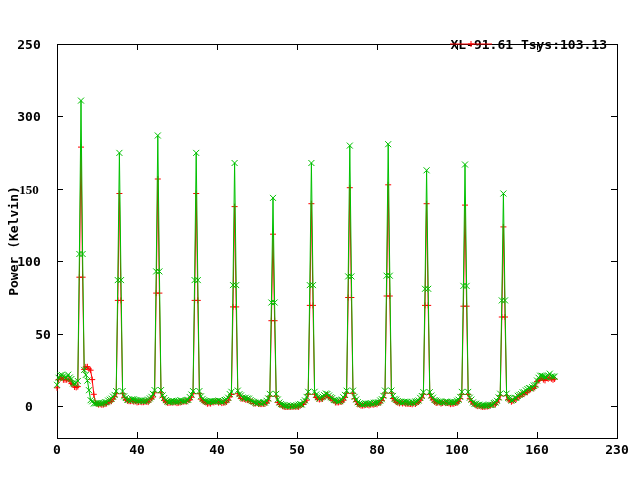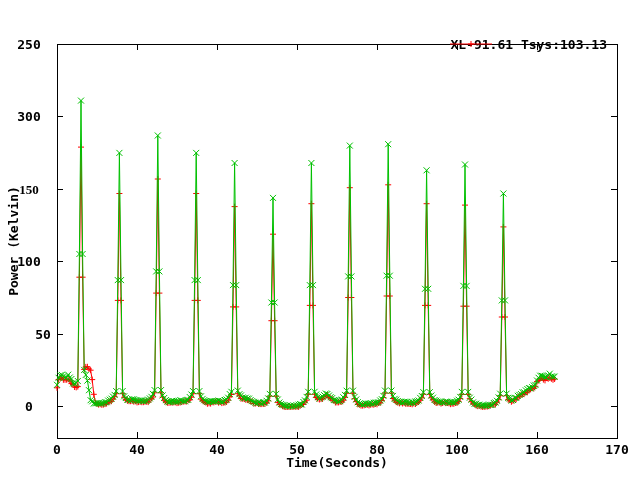--- a/index.html
+++ b/index.html
@@ -28,38 +28,37 @@
       <rect x="57" y="44" width="560" height="394" fill="none" stroke="#000000" stroke-width="1" shape-rendering="crispEdges"></rect>
       <path d="M57 438V432M57 44V50M137 438V432M137 44V50M217 438V432M217 44V50M297 438V432M297 44V50M377 438V432M377 44V50M457 438V432M457 44V50M537 438V432M537 44V50M617 438V432M617 44V50M57 406.9329403095063H63M617 406.9329403095063H611M57 334.346352247605H63M617 334.346352247605H611M57 261.7597641857038H63M617 261.7597641857038H611M57 189.1731761238025H63M617 189.1731761238025H611M57 116.58658806190125H63M617 116.58658806190125H611M57 44H63M617 44H611" stroke="#000000" stroke-width="1" fill="none" shape-rendering="crispEdges"></path>
       <path d="M57.0 387.8L58.6 379.5L60.2 378.4L61.8 377.1L63.4 379.8L65.0 379.8L66.6 379.7L68.2 379.3L69.8 380.8L71.4 383.6L73.0 384.5L74.6 387.0L76.2 387.4L77.8 386.6L79.4 277.2L81.0 147.1L82.6 277.2L84.2 369.4L85.8 366.9L87.4 366.8L89.0 369.0L90.6 370.2L92.2 379.6L93.8 394.3L95.4 402.6L97.0 403.9L98.6 404.6L100.2 404.2L101.8 404.8L103.4 404.6L105.0 404.1L106.6 403.6L108.2 402.2L109.8 401.5L111.4 401.2L113.0 399.0L114.6 396.7L116.2 393.7L117.8 300.4L119.4 193.5L121.0 300.4L122.6 393.7L124.2 397.3L125.8 399.7L127.4 400.7L129.0 401.2L130.6 401.2L132.2 400.9L133.8 401.7L135.4 401.3L137.0 402.4L138.6 402.1L140.2 401.7L141.8 402.2L143.4 402.2L145.0 401.8L146.6 401.6L148.2 402.1L149.8 399.9L151.4 398.4L153.0 397.0L154.6 392.8L156.2 293.1L157.8 179.0L159.4 293.1L161.0 392.8L162.6 397.1L164.2 400.3L165.8 401.6L167.4 402.8L169.0 402.8L170.6 402.5L172.2 402.6L173.8 402.4L175.4 402.3L177.0 403.1L178.6 402.7L180.2 402.5L181.8 402.1L183.4 401.6L185.0 401.5L186.6 401.5L188.2 400.3L189.8 399.8L191.4 397.2L193.0 393.7L194.6 300.4L196.2 193.5L197.8 300.4L199.4 393.7L201.0 399.1L202.6 400.5L204.2 401.9L205.8 402.5L207.4 403.8L209.0 403.3L210.6 403.6L212.2 402.2L213.8 402.4L215.4 401.6L217.0 401.7L218.6 402.7L220.2 402.1L221.8 403.1L223.4 402.6L225.0 402.6L226.6 401.9L228.2 400.2L229.8 396.8L231.4 394.5L233.0 306.9L234.6 206.6L236.2 306.9L237.8 393.7L239.4 395.8L241.0 398.6L242.6 398.7L244.2 399.1L245.8 399.8L247.4 400.0L249.0 400.5L250.6 401.3L252.2 401.6L253.8 403.5L255.4 403.5L257.0 403.1L258.6 404.0L260.2 404.1L261.8 404.1L263.4 403.9L265.0 403.7L266.6 402.6L268.2 400.8L269.8 396.2L271.4 320.7L273.0 234.2L274.6 320.7L276.2 396.2L277.8 402.4L279.4 404.3L281.0 404.6L282.6 406.2L284.2 406.9L285.8 406.9L287.4 406.9L289.0 406.9L290.6 406.9L292.2 406.6L293.8 406.8L295.4 406.5L297.0 406.8L298.6 406.9L300.2 405.6L301.8 404.5L303.4 404.2L305.0 401.9L306.6 400.2L308.2 394.3L309.8 305.4L311.4 203.7L313.0 305.4L314.6 394.3L316.2 397.5L317.8 398.8L319.4 399.5L321.0 399.1L322.6 398.8L324.2 396.7L325.8 395.8L327.4 395.0L329.0 397.4L330.6 398.4L332.2 399.1L333.8 400.7L335.4 402.5L337.0 402.4L338.6 402.4L340.2 401.9L341.8 401.7L343.4 400.2L345.0 397.3L346.6 393.3L348.2 297.5L349.8 187.7L351.4 297.5L353.0 393.3L354.6 398.7L356.2 401.6L357.8 404.3L359.4 404.5L361.0 405.6L362.6 405.6L364.2 405.3L365.8 404.8L367.4 404.7L369.0 405.4L370.6 404.7L372.2 404.4L373.8 404.7L375.4 403.9L377.0 404.3L378.6 403.0L380.2 402.8L381.8 400.5L383.4 397.5L385.0 393.1L386.6 296.0L388.2 184.8L389.8 296.0L391.4 393.1L393.0 398.5L394.6 400.1L396.2 402.1L397.8 402.7L399.4 403.4L401.0 402.5L402.6 403.5L404.2 403.0L405.8 403.9L407.4 403.6L409.0 404.0L410.6 404.0L412.2 404.3L413.8 403.3L415.4 404.0L417.0 402.5L418.6 402.0L420.2 400.1L421.8 397.8L423.4 394.3L425.0 305.4L426.6 203.7L428.2 305.4L429.8 394.3L431.4 397.8L433.0 399.3L434.6 401.9L436.2 403.0L437.8 402.7L439.4 402.1L441.0 403.6L442.6 403.0L444.2 402.3L445.8 403.1L447.4 403.0L449.0 403.3L450.6 404.2L452.2 403.7L453.8 403.8L455.4 403.0L457.0 402.9L458.6 401.5L460.2 398.6L461.8 394.4L463.4 306.2L465.0 205.1L466.6 306.2L468.2 394.4L469.8 398.7L471.4 401.7L473.0 403.2L474.6 404.2L476.2 405.6L477.8 406.2L479.4 405.8L481.0 406.6L482.6 406.9L484.2 406.9L485.8 406.6L487.4 406.5L489.0 406.2L490.6 405.2L492.2 404.7L493.8 404.7L495.4 404.3L497.0 402.1L498.6 399.7L500.2 395.7L501.8 317.0L503.4 226.9L505.0 317.0L506.6 395.7L508.2 399.7L509.8 400.2L511.4 401.8L513.0 400.9L514.6 399.3L516.2 399.3L517.8 397.2L519.4 396.3L521.0 394.8L522.6 394.4L524.2 393.8L525.8 392.3L527.4 392.0L529.0 390.3L530.6 389.2L532.2 388.2L533.8 388.3L535.4 386.3L537.0 381.6L538.6 380.5L540.2 378.5L541.8 378.0L543.4 379.6L545.0 380.4L546.6 378.1L548.2 378.8L549.8 377.9L551.4 378.8L553.0 379.8L554.6 379.0" stroke="#ff0000" fill="none" stroke-width="1"></path>
       <path d="M54.0 387.8H60.0M57.0 384.8V390.8M55.6 379.5H61.6M58.6 376.5V382.5M57.2 378.4H63.2M60.2 375.4V381.4M58.8 377.1H64.8M61.8 374.1V380.1M60.4 379.8H66.4M63.4 376.8V382.8M62.0 379.8H68.0M65.0 376.8V382.8M63.6 379.7H69.6M66.6 376.7V382.7M65.2 379.3H71.2M68.2 376.3V382.3M66.8 380.8H72.8M69.8 377.8V383.8M68.4 383.6H74.4M71.4 380.6V386.6M70.0 384.5H76.0M73.0 381.5V387.5M71.6 387.0H77.6M74.6 384.0V390.0M73.2 387.4H79.2M76.2 384.4V390.4M74.8 386.6H80.8M77.8 383.6V389.6M76.4 277.2H82.4M79.4 274.2V280.2M78.0 147.1H84.0M81.0 144.1V150.1M79.6 277.2H85.6M82.6 274.2V280.2M81.2 369.4H87.2M84.2 366.4V372.4M82.8 366.9H88.8M85.8 363.9V369.9M84.4 366.8H90.4M87.4 363.8V369.8M86.0 369.0H92.0M89.0 366.0V372.0M87.6 370.2H93.6M90.6 367.2V373.2M89.2 379.6H95.2M92.2 376.6V382.6M90.8 394.3H96.8M93.8 391.3V397.3M92.4 402.6H98.4M95.4 399.6V405.6M94.0 403.9H100.0M97.0 400.9V406.9M95.6 404.6H101.6M98.6 401.6V407.6M97.2 404.2H103.2M100.2 401.2V407.2M98.8 404.8H104.8M101.8 401.8V407.8M100.4 404.6H106.4M103.4 401.6V407.6M102.0 404.1H108.0M105.0 401.1V407.1M103.6 403.6H109.6M106.6 400.6V406.6M105.2 402.2H111.2M108.2 399.2V405.2M106.8 401.5H112.8M109.8 398.5V404.5M108.4 401.2H114.4M111.4 398.2V404.2M110.0 399.0H116.0M113.0 396.0V402.0M111.6 396.7H117.6M114.6 393.7V399.7M113.2 393.7H119.2M116.2 390.7V396.7M114.8 300.4H120.8M117.8 297.4V303.4M116.4 193.5H122.4M119.4 190.5V196.5M118.0 300.4H124.0M121.0 297.4V303.4M119.6 393.7H125.6M122.6 390.7V396.7M121.2 397.3H127.2M124.2 394.3V400.3M122.8 399.7H128.8M125.8 396.7V402.7M124.4 400.7H130.4M127.4 397.7V403.7M126.0 401.2H132.0M129.0 398.2V404.2M127.6 401.2H133.6M130.6 398.2V404.2M129.2 400.9H135.2M132.2 397.9V403.9M130.8 401.7H136.8M133.8 398.7V404.7M132.4 401.3H138.4M135.4 398.3V404.3M134.0 402.4H140.0M137.0 399.4V405.4M135.6 402.1H141.6M138.6 399.1V405.1M137.2 401.7H143.2M140.2 398.7V404.7M138.8 402.2H144.8M141.8 399.2V405.2M140.4 402.2H146.4M143.4 399.2V405.2M142.0 401.8H148.0M145.0 398.8V404.8M143.6 401.6H149.6M146.6 398.6V404.6M145.2 402.1H151.2M148.2 399.1V405.1M146.8 399.9H152.8M149.8 396.9V402.9M148.4 398.4H154.4M151.4 395.4V401.4M150.0 397.0H156.0M153.0 394.0V400.0M151.6 392.8H157.6M154.6 389.8V395.8M153.2 293.1H159.2M156.2 290.1V296.1M154.8 179.0H160.8M157.8 176.0V182.0M156.4 293.1H162.4M159.4 290.1V296.1M158.0 392.8H164.0M161.0 389.8V395.8M159.6 397.1H165.6M162.6 394.1V400.1M161.2 400.3H167.2M164.2 397.3V403.3M162.8 401.6H168.8M165.8 398.6V404.6M164.4 402.8H170.4M167.4 399.8V405.8M166.0 402.8H172.0M169.0 399.8V405.8M167.6 402.5H173.6M170.6 399.5V405.5M169.2 402.6H175.2M172.2 399.6V405.6M170.8 402.4H176.8M173.8 399.4V405.4M172.4 402.3H178.4M175.4 399.3V405.3M174.0 403.1H180.0M177.0 400.1V406.1M175.6 402.7H181.6M178.6 399.7V405.7M177.2 402.5H183.2M180.2 399.5V405.5M178.8 402.1H184.8M181.8 399.1V405.1M180.4 401.6H186.4M183.4 398.6V404.6M182.0 401.5H188.0M185.0 398.5V404.5M183.6 401.5H189.6M186.6 398.5V404.5M185.2 400.3H191.2M188.2 397.3V403.3M186.8 399.8H192.8M189.8 396.8V402.8M188.4 397.2H194.4M191.4 394.2V400.2M190.0 393.7H196.0M193.0 390.7V396.7M191.6 300.4H197.6M194.6 297.4V303.4M193.2 193.5H199.2M196.2 190.5V196.5M194.8 300.4H200.8M197.8 297.4V303.4M196.4 393.7H202.4M199.4 390.7V396.7M198.0 399.1H204.0M201.0 396.1V402.1M199.6 400.5H205.6M202.6 397.5V403.5M201.2 401.9H207.2M204.2 398.9V404.9M202.8 402.5H208.8M205.8 399.5V405.5M204.4 403.8H210.4M207.4 400.8V406.8M206.0 403.3H212.0M209.0 400.3V406.3M207.6 403.6H213.6M210.6 400.6V406.6M209.2 402.2H215.2M212.2 399.2V405.2M210.8 402.4H216.8M213.8 399.4V405.4M212.4 401.6H218.4M215.4 398.6V404.6M214.0 401.7H220.0M217.0 398.7V404.7M215.6 402.7H221.6M218.6 399.7V405.7M217.2 402.1H223.2M220.2 399.1V405.1M218.8 403.1H224.8M221.8 400.1V406.1M220.4 402.6H226.4M223.4 399.6V405.6M222.0 402.6H228.0M225.0 399.6V405.6M223.6 401.9H229.6M226.6 398.9V404.9M225.2 400.2H231.2M228.2 397.2V403.2M226.8 396.8H232.8M229.8 393.8V399.8M228.4 394.5H234.4M231.4 391.5V397.5M230.0 306.9H236.0M233.0 303.9V309.9M231.6 206.6H237.6M234.6 203.6V209.6M233.2 306.9H239.2M236.2 303.9V309.9M234.8 393.7H240.8M237.8 390.7V396.7M236.4 395.8H242.4M239.4 392.8V398.8M238.0 398.6H244.0M241.0 395.6V401.6M239.6 398.7H245.6M242.6 395.7V401.7M241.2 399.1H247.2M244.2 396.1V402.1M242.8 399.8H248.8M245.8 396.8V402.8M244.4 400.0H250.4M247.4 397.0V403.0M246.0 400.5H252.0M249.0 397.5V403.5M247.6 401.3H253.6M250.6 398.3V404.3M249.2 401.6H255.2M252.2 398.6V404.6M250.8 403.5H256.8M253.8 400.5V406.5M252.4 403.5H258.4M255.4 400.5V406.5M254.0 403.1H260.0M257.0 400.1V406.1M255.6 404.0H261.6M258.6 401.0V407.0M257.2 404.1H263.2M260.2 401.1V407.1M258.8 404.1H264.8M261.8 401.1V407.1M260.4 403.9H266.4M263.4 400.9V406.9M262.0 403.7H268.0M265.0 400.7V406.7M263.6 402.6H269.6M266.6 399.6V405.6M265.2 400.8H271.2M268.2 397.8V403.8M266.8 396.2H272.8M269.8 393.2V399.2M268.4 320.7H274.4M271.4 317.7V323.7M270.0 234.2H276.0M273.0 231.2V237.2M271.6 320.7H277.6M274.6 317.7V323.7M273.2 396.2H279.2M276.2 393.2V399.2M274.8 402.4H280.8M277.8 399.4V405.4M276.4 404.3H282.4M279.4 401.3V407.3M278.0 404.6H284.0M281.0 401.6V407.6M279.6 406.2H285.6M282.6 403.2V409.2M281.2 406.9H287.2M284.2 403.9V409.9M282.8 406.9H288.8M285.8 403.9V409.9M284.4 406.9H290.4M287.4 403.9V409.9M286.0 406.9H292.0M289.0 403.9V409.9M287.6 406.9H293.6M290.6 403.9V409.9M289.2 406.6H295.2M292.2 403.6V409.6M290.8 406.8H296.8M293.8 403.8V409.8M292.4 406.5H298.4M295.4 403.5V409.5M294.0 406.8H300.0M297.0 403.8V409.8M295.6 406.9H301.6M298.6 403.9V409.9M297.2 405.6H303.2M300.2 402.6V408.6M298.8 404.5H304.8M301.8 401.5V407.5M300.4 404.2H306.4M303.4 401.2V407.2M302.0 401.9H308.0M305.0 398.9V404.9M303.6 400.2H309.6M306.6 397.2V403.2M305.2 394.3H311.2M308.2 391.3V397.3M306.8 305.4H312.8M309.8 302.4V308.4M308.4 203.7H314.4M311.4 200.7V206.7M310.0 305.4H316.0M313.0 302.4V308.4M311.6 394.3H317.6M314.6 391.3V397.3M313.2 397.5H319.2M316.2 394.5V400.5M314.8 398.8H320.8M317.8 395.8V401.8M316.4 399.5H322.4M319.4 396.5V402.5M318.0 399.1H324.0M321.0 396.1V402.1M319.6 398.8H325.6M322.6 395.8V401.8M321.2 396.7H327.2M324.2 393.7V399.7M322.8 395.8H328.8M325.8 392.8V398.8M324.4 395.0H330.4M327.4 392.0V398.0M326.0 397.4H332.0M329.0 394.4V400.4M327.6 398.4H333.6M330.6 395.4V401.4M329.2 399.1H335.2M332.2 396.1V402.1M330.8 400.7H336.8M333.8 397.7V403.7M332.4 402.5H338.4M335.4 399.5V405.5M334.0 402.4H340.0M337.0 399.4V405.4M335.6 402.4H341.6M338.6 399.4V405.4M337.2 401.9H343.2M340.2 398.9V404.9M338.8 401.7H344.8M341.8 398.7V404.7M340.4 400.2H346.4M343.4 397.2V403.2M342.0 397.3H348.0M345.0 394.3V400.3M343.6 393.3H349.6M346.6 390.3V396.3M345.2 297.5H351.2M348.2 294.5V300.5M346.8 187.7H352.8M349.8 184.7V190.7M348.4 297.5H354.4M351.4 294.5V300.5M350.0 393.3H356.0M353.0 390.3V396.3M351.6 398.7H357.6M354.6 395.7V401.7M353.2 401.6H359.2M356.2 398.6V404.6M354.8 404.3H360.8M357.8 401.3V407.3M356.4 404.5H362.4M359.4 401.5V407.5M358.0 405.6H364.0M361.0 402.6V408.6M359.6 405.6H365.6M362.6 402.6V408.6M361.2 405.3H367.2M364.2 402.3V408.3M362.8 404.8H368.8M365.8 401.8V407.8M364.4 404.7H370.4M367.4 401.7V407.7M366.0 405.4H372.0M369.0 402.4V408.4M367.6 404.7H373.6M370.6 401.7V407.7M369.2 404.4H375.2M372.2 401.4V407.4M370.8 404.7H376.8M373.8 401.7V407.7M372.4 403.9H378.4M375.4 400.9V406.9M374.0 404.3H380.0M377.0 401.3V407.3M375.6 403.0H381.6M378.6 400.0V406.0M377.2 402.8H383.2M380.2 399.8V405.8M378.8 400.5H384.8M381.8 397.5V403.5M380.4 397.5H386.4M383.4 394.5V400.5M382.0 393.1H388.0M385.0 390.1V396.1M383.6 296.0H389.6M386.6 293.0V299.0M385.2 184.8H391.2M388.2 181.8V187.8M386.8 296.0H392.8M389.8 293.0V299.0M388.4 393.1H394.4M391.4 390.1V396.1M390.0 398.5H396.0M393.0 395.5V401.5M391.6 400.1H397.6M394.6 397.1V403.1M393.2 402.1H399.2M396.2 399.1V405.1M394.8 402.7H400.8M397.8 399.7V405.7M396.4 403.4H402.4M399.4 400.4V406.4M398.0 402.5H404.0M401.0 399.5V405.5M399.6 403.5H405.6M402.6 400.5V406.5M401.2 403.0H407.2M404.2 400.0V406.0M402.8 403.9H408.8M405.8 400.9V406.9M404.4 403.6H410.4M407.4 400.6V406.6M406.0 404.0H412.0M409.0 401.0V407.0M407.6 404.0H413.6M410.6 401.0V407.0M409.2 404.3H415.2M412.2 401.3V407.3M410.8 403.3H416.8M413.8 400.3V406.3M412.4 404.0H418.4M415.4 401.0V407.0M414.0 402.5H420.0M417.0 399.5V405.5M415.6 402.0H421.6M418.6 399.0V405.0M417.2 400.1H423.2M420.2 397.1V403.1M418.8 397.8H424.8M421.8 394.8V400.8M420.4 394.3H426.4M423.4 391.3V397.3M422.0 305.4H428.0M425.0 302.4V308.4M423.6 203.7H429.6M426.6 200.7V206.7M425.2 305.4H431.2M428.2 302.4V308.4M426.8 394.3H432.8M429.8 391.3V397.3M428.4 397.8H434.4M431.4 394.8V400.8M430.0 399.3H436.0M433.0 396.3V402.3M431.6 401.9H437.6M434.6 398.9V404.9M433.2 403.0H439.2M436.2 400.0V406.0M434.8 402.7H440.8M437.8 399.7V405.7M436.4 402.1H442.4M439.4 399.1V405.1M438.0 403.6H444.0M441.0 400.6V406.6M439.6 403.0H445.6M442.6 400.0V406.0M441.2 402.3H447.2M444.2 399.3V405.3M442.8 403.1H448.8M445.8 400.1V406.1M444.4 403.0H450.4M447.4 400.0V406.0M446.0 403.3H452.0M449.0 400.3V406.3M447.6 404.2H453.6M450.6 401.2V407.2M449.2 403.7H455.2M452.2 400.7V406.7M450.8 403.8H456.8M453.8 400.8V406.8M452.4 403.0H458.4M455.4 400.0V406.0M454.0 402.9H460.0M457.0 399.9V405.9M455.6 401.5H461.6M458.6 398.5V404.5M457.2 398.6H463.2M460.2 395.6V401.6M458.8 394.4H464.8M461.8 391.4V397.4M460.4 306.2H466.4M463.4 303.2V309.2M462.0 205.1H468.0M465.0 202.1V208.1M463.6 306.2H469.6M466.6 303.2V309.2M465.2 394.4H471.2M468.2 391.4V397.4M466.8 398.7H472.8M469.8 395.7V401.7M468.4 401.7H474.4M471.4 398.7V404.7M470.0 403.2H476.0M473.0 400.2V406.2M471.6 404.2H477.6M474.6 401.2V407.2M473.2 405.6H479.2M476.2 402.6V408.6M474.8 406.2H480.8M477.8 403.2V409.2M476.4 405.8H482.4M479.4 402.8V408.8M478.0 406.6H484.0M481.0 403.6V409.6M479.6 406.9H485.6M482.6 403.9V409.9M481.2 406.9H487.2M484.2 403.9V409.9M482.8 406.6H488.8M485.8 403.6V409.6M484.4 406.5H490.4M487.4 403.5V409.5M486.0 406.2H492.0M489.0 403.2V409.2M487.6 405.2H493.6M490.6 402.2V408.2M489.2 404.7H495.2M492.2 401.7V407.7M490.8 404.7H496.8M493.8 401.7V407.7M492.4 404.3H498.4M495.4 401.3V407.3M494.0 402.1H500.0M497.0 399.1V405.1M495.6 399.7H501.6M498.6 396.7V402.7M497.2 395.7H503.2M500.2 392.7V398.7M498.8 317.0H504.8M501.8 314.0V320.0M500.4 226.9H506.4M503.4 223.9V229.9M502.0 317.0H508.0M505.0 314.0V320.0M503.6 395.7H509.6M506.6 392.7V398.7M505.2 399.7H511.2M508.2 396.7V402.7M506.8 400.2H512.8M509.8 397.2V403.2M508.4 401.8H514.4M511.4 398.8V404.8M510.0 400.9H516.0M513.0 397.9V403.9M511.6 399.3H517.6M514.6 396.3V402.3M513.2 399.3H519.2M516.2 396.3V402.3M514.8 397.2H520.8M517.8 394.2V400.2M516.4 396.3H522.4M519.4 393.3V399.3M518.0 394.8H524.0M521.0 391.8V397.8M519.6 394.4H525.6M522.6 391.4V397.4M521.2 393.8H527.2M524.2 390.8V396.8M522.8 392.3H528.8M525.8 389.3V395.3M524.4 392.0H530.4M527.4 389.0V395.0M526.0 390.3H532.0M529.0 387.3V393.3M527.6 389.2H533.6M530.6 386.2V392.2M529.2 388.2H535.2M532.2 385.2V391.2M530.8 388.3H536.8M533.8 385.3V391.3M532.4 386.3H538.4M535.4 383.3V389.3M534.0 381.6H540.0M537.0 378.6V384.6M535.6 380.5H541.6M538.6 377.5V383.5M537.2 378.5H543.2M540.2 375.5V381.5M538.8 378.0H544.8M541.8 375.0V381.0M540.4 379.6H546.4M543.4 376.6V382.6M542.0 380.4H548.0M545.0 377.4V383.4M543.6 378.1H549.6M546.6 375.1V381.1M545.2 378.8H551.2M548.2 375.8V381.8M546.8 377.9H552.8M549.8 374.9V380.9M548.4 378.8H554.4M551.4 375.8V381.8M550.0 379.8H556.0M553.0 376.8V382.8M551.6 379.0H557.6M554.6 376.0V382.0" stroke="#ff0000" fill="none" stroke-width="1"></path>
       <path d="M57.0 384.8L58.6 377.8L60.2 375.3L61.8 374.9L63.4 376.2L65.0 377.5L66.6 377.3L68.2 374.7L69.8 377.5L71.4 379.0L73.0 383.4L74.6 383.8L76.2 382.8L77.8 381.0L79.4 254.0L81.0 100.6L82.6 254.0L84.2 369.9L85.8 374.9L87.4 380.6L89.0 390.2L90.6 400.2L92.2 401.3L93.8 403.5L95.4 403.3L97.0 403.2L98.6 403.3L100.2 403.5L101.8 403.4L103.4 403.0L105.0 402.2L106.6 402.2L108.2 400.6L109.8 399.7L111.4 398.6L113.0 396.6L114.6 394.9L116.2 391.1L117.8 280.1L119.4 152.9L121.0 280.1L122.6 391.1L124.2 396.3L125.8 398.0L127.4 400.0L129.0 399.4L130.6 400.4L132.2 399.2L133.8 399.4L135.4 400.2L137.0 400.4L138.6 400.9L140.2 400.5L141.8 400.4L143.4 401.2L145.0 400.6L146.6 401.0L148.2 399.7L149.8 398.4L151.4 396.8L153.0 393.9L154.6 390.1L156.2 271.4L157.8 135.5L159.4 271.4L161.0 390.1L162.6 395.4L164.2 398.0L165.8 400.1L167.4 401.6L169.0 402.2L170.6 401.4L172.2 400.8L173.8 401.1L175.4 401.8L177.0 401.7L178.6 401.7L180.2 400.3L181.8 400.6L183.4 401.0L185.0 401.3L186.6 400.0L188.2 399.8L189.8 397.1L191.4 394.5L193.0 391.1L194.6 280.1L196.2 152.9L197.8 280.1L199.4 391.1L201.0 396.3L202.6 398.9L204.2 400.2L205.8 401.1L207.4 401.8L209.0 401.9L210.6 401.2L212.2 401.3L213.8 401.2L215.4 401.2L217.0 401.2L218.6 400.5L220.2 401.2L221.8 401.7L223.4 401.6L225.0 400.0L226.6 399.5L228.2 397.7L229.8 394.1L231.4 391.8L233.0 285.1L234.6 163.0L236.2 285.1L237.8 390.6L239.4 394.2L241.0 395.4L242.6 397.5L244.2 398.2L245.8 397.7L247.4 398.6L249.0 398.6L250.6 400.1L252.2 401.1L253.8 401.9L255.4 402.7L257.0 403.3L258.6 402.4L260.2 402.7L261.8 403.6L263.4 402.3L265.0 402.6L266.6 400.8L268.2 398.4L269.8 393.9L271.4 302.5L273.0 197.9L274.6 302.5L276.2 393.9L277.8 399.5L279.4 402.5L281.0 404.1L282.6 404.9L284.2 405.2L285.8 405.8L287.4 405.7L289.0 406.5L290.6 405.5L292.2 406.4L293.8 405.6L295.4 406.1L297.0 405.5L298.6 404.7L300.2 404.2L301.8 404.5L303.4 402.0L305.0 400.4L306.6 396.9L308.2 391.8L309.8 285.1L311.4 163.0L313.0 285.1L314.6 391.8L316.2 394.5L317.8 397.1L319.4 398.6L321.0 397.4L322.6 396.6L324.2 395.2L325.8 393.5L327.4 394.0L329.0 395.5L330.6 397.2L332.2 398.1L333.8 400.0L335.4 400.2L337.0 400.7L338.6 401.4L340.2 401.1L341.8 399.6L343.4 397.3L345.0 394.9L346.6 390.7L348.2 276.4L349.8 145.6L351.4 276.4L353.0 390.7L354.6 396.9L356.2 399.5L357.8 402.2L359.4 403.5L361.0 403.9L362.6 404.5L364.2 404.0L365.8 403.5L367.4 403.9L369.0 403.5L370.6 403.1L372.2 403.8L373.8 402.8L375.4 402.6L377.0 402.5L378.6 402.2L380.2 400.5L381.8 399.2L383.4 395.9L385.0 390.6L386.6 275.7L388.2 144.2L389.8 275.7L391.4 390.6L393.0 395.9L394.6 398.9L396.2 399.6L397.8 401.0L399.4 402.0L401.0 401.7L402.6 402.5L404.2 401.8L405.8 401.7L407.4 401.9L409.0 402.5L410.6 403.1L412.2 402.3L413.8 402.8L415.4 401.5L417.0 401.2L418.6 400.5L420.2 397.9L421.8 396.0L423.4 392.2L425.0 288.8L426.6 170.3L428.2 288.8L429.8 392.2L431.4 395.5L433.0 397.7L434.6 400.0L436.2 400.7L437.8 401.5L439.4 402.1L441.0 401.5L442.6 402.4L444.2 402.5L445.8 401.5L447.4 401.8L449.0 402.6L450.6 402.0L452.2 402.2L453.8 402.2L455.4 402.1L457.0 400.7L458.6 399.7L460.2 396.9L461.8 391.9L463.4 285.9L465.0 164.5L466.6 285.9L468.2 391.9L469.8 397.7L471.4 399.6L473.0 402.4L474.6 403.8L476.2 403.7L477.8 404.9L479.4 404.7L481.0 405.5L482.6 405.3L484.2 405.7L485.8 405.8L487.4 405.5L489.0 404.5L490.6 405.0L492.2 404.8L493.8 403.0L495.4 402.5L497.0 400.8L498.6 397.4L500.2 393.7L501.8 300.4L503.4 193.5L505.0 300.4L506.6 393.7L508.2 397.9L509.8 398.5L511.4 400.4L513.0 400.0L514.6 397.9L516.2 397.9L517.8 395.8L519.4 394.9L521.0 394.1L522.6 392.3L524.2 392.3L525.8 390.4L527.4 389.1L529.0 388.1L530.6 388.4L532.2 387.2L533.8 385.5L535.4 384.9L537.0 380.5L538.6 377.8L540.2 375.7L541.8 375.8L543.4 376.2L545.0 376.9L546.6 377.3L548.2 375.5L549.8 373.7L551.4 376.3L553.0 376.6L554.6 376.6" stroke="#00c000" fill="none" stroke-width="1"></path>
       <path d="M54.0 381.8L60.0 387.8M54.0 387.8L60.0 381.8M55.6 374.8L61.6 380.8M55.6 380.8L61.6 374.8M57.2 372.3L63.2 378.3M57.2 378.3L63.2 372.3M58.8 371.9L64.8 377.9M58.8 377.9L64.8 371.9M60.4 373.2L66.4 379.2M60.4 379.2L66.4 373.2M62.0 374.5L68.0 380.5M62.0 380.5L68.0 374.5M63.6 374.3L69.6 380.3M63.6 380.3L69.6 374.3M65.2 371.7L71.2 377.7M65.2 377.7L71.2 371.7M66.8 374.5L72.8 380.5M66.8 380.5L72.8 374.5M68.4 376.0L74.4 382.0M68.4 382.0L74.4 376.0M70.0 380.4L76.0 386.4M70.0 386.4L76.0 380.4M71.6 380.8L77.6 386.8M71.6 386.8L77.6 380.8M73.2 379.8L79.2 385.8M73.2 385.8L79.2 379.8M74.8 378.0L80.8 384.0M74.8 384.0L80.8 378.0M76.4 251.0L82.4 257.0M76.4 257.0L82.4 251.0M78.0 97.6L84.0 103.6M78.0 103.6L84.0 97.6M79.6 251.0L85.6 257.0M79.6 257.0L85.6 251.0M81.2 366.9L87.2 372.9M81.2 372.9L87.2 366.9M82.8 371.9L88.8 377.9M82.8 377.9L88.8 371.9M84.4 377.6L90.4 383.6M84.4 383.6L90.4 377.6M86.0 387.2L92.0 393.2M86.0 393.2L92.0 387.2M87.6 397.2L93.6 403.2M87.6 403.2L93.6 397.2M89.2 398.3L95.2 404.3M89.2 404.3L95.2 398.3M90.8 400.5L96.8 406.5M90.8 406.5L96.8 400.5M92.4 400.3L98.4 406.3M92.4 406.3L98.4 400.3M94.0 400.2L100.0 406.2M94.0 406.2L100.0 400.2M95.6 400.3L101.6 406.3M95.6 406.3L101.6 400.3M97.2 400.5L103.2 406.5M97.2 406.5L103.2 400.5M98.8 400.4L104.8 406.4M98.8 406.4L104.8 400.4M100.4 400.0L106.4 406.0M100.4 406.0L106.4 400.0M102.0 399.2L108.0 405.2M102.0 405.2L108.0 399.2M103.6 399.2L109.6 405.2M103.6 405.2L109.6 399.2M105.2 397.6L111.2 403.6M105.2 403.6L111.2 397.6M106.8 396.7L112.8 402.7M106.8 402.7L112.8 396.7M108.4 395.6L114.4 401.6M108.4 401.6L114.4 395.6M110.0 393.6L116.0 399.6M110.0 399.6L116.0 393.6M111.6 391.9L117.6 397.9M111.6 397.9L117.6 391.9M113.2 388.1L119.2 394.1M113.2 394.1L119.2 388.1M114.8 277.1L120.8 283.1M114.8 283.1L120.8 277.1M116.4 149.9L122.4 155.9M116.4 155.9L122.4 149.9M118.0 277.1L124.0 283.1M118.0 283.1L124.0 277.1M119.6 388.1L125.6 394.1M119.6 394.1L125.6 388.1M121.2 393.3L127.2 399.3M121.2 399.3L127.2 393.3M122.8 395.0L128.8 401.0M122.8 401.0L128.8 395.0M124.4 397.0L130.4 403.0M124.4 403.0L130.4 397.0M126.0 396.4L132.0 402.4M126.0 402.4L132.0 396.4M127.6 397.4L133.6 403.4M127.6 403.4L133.6 397.4M129.2 396.2L135.2 402.2M129.2 402.2L135.2 396.2M130.8 396.4L136.8 402.4M130.8 402.4L136.8 396.4M132.4 397.2L138.4 403.2M132.4 403.2L138.4 397.2M134.0 397.4L140.0 403.4M134.0 403.4L140.0 397.4M135.6 397.9L141.6 403.9M135.6 403.9L141.6 397.9M137.2 397.5L143.2 403.5M137.2 403.5L143.2 397.5M138.8 397.4L144.8 403.4M138.8 403.4L144.8 397.4M140.4 398.2L146.4 404.2M140.4 404.2L146.4 398.2M142.0 397.6L148.0 403.6M142.0 403.6L148.0 397.6M143.6 398.0L149.6 404.0M143.6 404.0L149.6 398.0M145.2 396.7L151.2 402.7M145.2 402.7L151.2 396.7M146.8 395.4L152.8 401.4M146.8 401.4L152.8 395.4M148.4 393.8L154.4 399.8M148.4 399.8L154.4 393.8M150.0 390.9L156.0 396.9M150.0 396.9L156.0 390.9M151.6 387.1L157.6 393.1M151.6 393.1L157.6 387.1M153.2 268.4L159.2 274.4M153.2 274.4L159.2 268.4M154.8 132.5L160.8 138.5M154.8 138.5L160.8 132.5M156.4 268.4L162.4 274.4M156.4 274.4L162.4 268.4M158.0 387.1L164.0 393.1M158.0 393.1L164.0 387.1M159.6 392.4L165.6 398.4M159.6 398.4L165.6 392.4M161.2 395.0L167.2 401.0M161.2 401.0L167.2 395.0M162.8 397.1L168.8 403.1M162.8 403.1L168.8 397.1M164.4 398.6L170.4 404.6M164.4 404.6L170.4 398.6M166.0 399.2L172.0 405.2M166.0 405.2L172.0 399.2M167.6 398.4L173.6 404.4M167.6 404.4L173.6 398.4M169.2 397.8L175.2 403.8M169.2 403.8L175.2 397.8M170.8 398.1L176.8 404.1M170.8 404.1L176.8 398.1M172.4 398.8L178.4 404.8M172.4 404.8L178.4 398.8M174.0 398.7L180.0 404.7M174.0 404.7L180.0 398.7M175.6 398.7L181.6 404.7M175.6 404.7L181.6 398.7M177.2 397.3L183.2 403.3M177.2 403.3L183.2 397.3M178.8 397.6L184.8 403.6M178.8 403.6L184.8 397.6M180.4 398.0L186.4 404.0M180.4 404.0L186.4 398.0M182.0 398.3L188.0 404.3M182.0 404.3L188.0 398.3M183.6 397.0L189.6 403.0M183.6 403.0L189.6 397.0M185.2 396.8L191.2 402.8M185.2 402.8L191.2 396.8M186.8 394.1L192.8 400.1M186.8 400.1L192.8 394.1M188.4 391.5L194.4 397.5M188.4 397.5L194.4 391.5M190.0 388.1L196.0 394.1M190.0 394.1L196.0 388.1M191.6 277.1L197.6 283.1M191.6 283.1L197.6 277.1M193.2 149.9L199.2 155.9M193.2 155.9L199.2 149.9M194.8 277.1L200.8 283.1M194.8 283.1L200.8 277.1M196.4 388.1L202.4 394.1M196.4 394.1L202.4 388.1M198.0 393.3L204.0 399.3M198.0 399.3L204.0 393.3M199.6 395.9L205.6 401.9M199.6 401.9L205.6 395.9M201.2 397.2L207.2 403.2M201.2 403.2L207.2 397.2M202.8 398.1L208.8 404.1M202.8 404.1L208.8 398.1M204.4 398.8L210.4 404.8M204.4 404.8L210.4 398.8M206.0 398.9L212.0 404.9M206.0 404.9L212.0 398.9M207.6 398.2L213.6 404.2M207.6 404.2L213.6 398.2M209.2 398.3L215.2 404.3M209.2 404.3L215.2 398.3M210.8 398.2L216.8 404.2M210.8 404.2L216.8 398.2M212.4 398.2L218.4 404.2M212.4 404.2L218.4 398.2M214.0 398.2L220.0 404.2M214.0 404.2L220.0 398.2M215.6 397.5L221.6 403.5M215.6 403.5L221.6 397.5M217.2 398.2L223.2 404.2M217.2 404.2L223.2 398.2M218.8 398.7L224.8 404.7M218.8 404.7L224.8 398.7M220.4 398.6L226.4 404.6M220.4 404.6L226.4 398.6M222.0 397.0L228.0 403.0M222.0 403.0L228.0 397.0M223.6 396.5L229.6 402.5M223.6 402.5L229.6 396.5M225.2 394.7L231.2 400.7M225.2 400.7L231.2 394.7M226.8 391.1L232.8 397.1M226.8 397.1L232.8 391.1M228.4 388.8L234.4 394.8M228.4 394.8L234.4 388.8M230.0 282.1L236.0 288.1M230.0 288.1L236.0 282.1M231.6 160.0L237.6 166.0M231.6 166.0L237.6 160.0M233.2 282.1L239.2 288.1M233.2 288.1L239.2 282.1M234.8 387.6L240.8 393.6M234.8 393.6L240.8 387.6M236.4 391.2L242.4 397.2M236.4 397.2L242.4 391.2M238.0 392.4L244.0 398.4M238.0 398.4L244.0 392.4M239.6 394.5L245.6 400.5M239.6 400.5L245.6 394.5M241.2 395.2L247.2 401.2M241.2 401.2L247.2 395.2M242.8 394.7L248.8 400.7M242.8 400.7L248.8 394.7M244.4 395.6L250.4 401.6M244.4 401.6L250.4 395.6M246.0 395.6L252.0 401.6M246.0 401.6L252.0 395.6M247.6 397.1L253.6 403.1M247.6 403.1L253.6 397.1M249.2 398.1L255.2 404.1M249.2 404.1L255.2 398.1M250.8 398.9L256.8 404.9M250.8 404.9L256.8 398.9M252.4 399.7L258.4 405.7M252.4 405.7L258.4 399.7M254.0 400.3L260.0 406.3M254.0 406.3L260.0 400.3M255.6 399.4L261.6 405.4M255.6 405.4L261.6 399.4M257.2 399.7L263.2 405.7M257.2 405.7L263.2 399.7M258.8 400.6L264.8 406.6M258.8 406.6L264.8 400.6M260.4 399.3L266.4 405.3M260.4 405.3L266.4 399.3M262.0 399.6L268.0 405.6M262.0 405.6L268.0 399.6M263.6 397.8L269.6 403.8M263.6 403.8L269.6 397.8M265.2 395.4L271.2 401.4M265.2 401.4L271.2 395.4M266.8 390.9L272.8 396.9M266.8 396.9L272.8 390.9M268.4 299.5L274.4 305.5M268.4 305.5L274.4 299.5M270.0 194.9L276.0 200.9M270.0 200.9L276.0 194.9M271.6 299.5L277.6 305.5M271.6 305.5L277.6 299.5M273.2 390.9L279.2 396.9M273.2 396.9L279.2 390.9M274.8 396.5L280.8 402.5M274.8 402.5L280.8 396.5M276.4 399.5L282.4 405.5M276.4 405.5L282.4 399.5M278.0 401.1L284.0 407.1M278.0 407.1L284.0 401.1M279.6 401.9L285.6 407.9M279.6 407.9L285.6 401.9M281.2 402.2L287.2 408.2M281.2 408.2L287.2 402.2M282.8 402.8L288.8 408.8M282.8 408.8L288.8 402.8M284.4 402.7L290.4 408.7M284.4 408.7L290.4 402.7M286.0 403.5L292.0 409.5M286.0 409.5L292.0 403.5M287.6 402.5L293.6 408.5M287.6 408.5L293.6 402.5M289.2 403.4L295.2 409.4M289.2 409.4L295.2 403.4M290.8 402.6L296.8 408.6M290.8 408.6L296.8 402.6M292.4 403.1L298.4 409.1M292.4 409.1L298.4 403.1M294.0 402.5L300.0 408.5M294.0 408.5L300.0 402.5M295.6 401.7L301.6 407.7M295.6 407.7L301.6 401.7M297.2 401.2L303.2 407.2M297.2 407.2L303.2 401.2M298.8 401.5L304.8 407.5M298.8 407.5L304.8 401.5M300.4 399.0L306.4 405.0M300.4 405.0L306.4 399.0M302.0 397.4L308.0 403.4M302.0 403.4L308.0 397.4M303.6 393.9L309.6 399.9M303.6 399.9L309.6 393.9M305.2 388.8L311.2 394.8M305.2 394.8L311.2 388.8M306.8 282.1L312.8 288.1M306.8 288.1L312.8 282.1M308.4 160.0L314.4 166.0M308.4 166.0L314.4 160.0M310.0 282.1L316.0 288.1M310.0 288.1L316.0 282.1M311.6 388.8L317.6 394.8M311.6 394.8L317.6 388.8M313.2 391.5L319.2 397.5M313.2 397.5L319.2 391.5M314.8 394.1L320.8 400.1M314.8 400.1L320.8 394.1M316.4 395.6L322.4 401.6M316.4 401.6L322.4 395.6M318.0 394.4L324.0 400.4M318.0 400.4L324.0 394.4M319.6 393.6L325.6 399.6M319.6 399.6L325.6 393.6M321.2 392.2L327.2 398.2M321.2 398.2L327.2 392.2M322.8 390.5L328.8 396.5M322.8 396.5L328.8 390.5M324.4 391.0L330.4 397.0M324.4 397.0L330.4 391.0M326.0 392.5L332.0 398.5M326.0 398.5L332.0 392.5M327.6 394.2L333.6 400.2M327.6 400.2L333.6 394.2M329.2 395.1L335.2 401.1M329.2 401.1L335.2 395.1M330.8 397.0L336.8 403.0M330.8 403.0L336.8 397.0M332.4 397.2L338.4 403.2M332.4 403.2L338.4 397.2M334.0 397.7L340.0 403.7M334.0 403.7L340.0 397.7M335.6 398.4L341.6 404.4M335.6 404.4L341.6 398.4M337.2 398.1L343.2 404.1M337.2 404.1L343.2 398.1M338.8 396.6L344.8 402.6M338.8 402.6L344.8 396.6M340.4 394.3L346.4 400.3M340.4 400.3L346.4 394.3M342.0 391.9L348.0 397.9M342.0 397.9L348.0 391.9M343.6 387.7L349.6 393.7M343.6 393.7L349.6 387.7M345.2 273.4L351.2 279.4M345.2 279.4L351.2 273.4M346.8 142.6L352.8 148.6M346.8 148.6L352.8 142.6M348.4 273.4L354.4 279.4M348.4 279.4L354.4 273.4M350.0 387.7L356.0 393.7M350.0 393.7L356.0 387.7M351.6 393.9L357.6 399.9M351.6 399.9L357.6 393.9M353.2 396.5L359.2 402.5M353.2 402.5L359.2 396.5M354.8 399.2L360.8 405.2M354.8 405.2L360.8 399.2M356.4 400.5L362.4 406.5M356.4 406.5L362.4 400.5M358.0 400.9L364.0 406.9M358.0 406.9L364.0 400.9M359.6 401.5L365.6 407.5M359.6 407.5L365.6 401.5M361.2 401.0L367.2 407.0M361.2 407.0L367.2 401.0M362.8 400.5L368.8 406.5M362.8 406.5L368.8 400.5M364.4 400.9L370.4 406.9M364.4 406.9L370.4 400.9M366.0 400.5L372.0 406.5M366.0 406.5L372.0 400.5M367.6 400.1L373.6 406.1M367.6 406.1L373.6 400.1M369.2 400.8L375.2 406.8M369.2 406.8L375.2 400.8M370.8 399.8L376.8 405.8M370.8 405.8L376.8 399.8M372.4 399.6L378.4 405.6M372.4 405.6L378.4 399.6M374.0 399.5L380.0 405.5M374.0 405.5L380.0 399.5M375.6 399.2L381.6 405.2M375.6 405.2L381.6 399.2M377.2 397.5L383.2 403.5M377.2 403.5L383.2 397.5M378.8 396.2L384.8 402.2M378.8 402.2L384.8 396.2M380.4 392.9L386.4 398.9M380.4 398.9L386.4 392.9M382.0 387.6L388.0 393.6M382.0 393.6L388.0 387.6M383.6 272.7L389.6 278.7M383.6 278.7L389.6 272.7M385.2 141.2L391.2 147.2M385.2 147.2L391.2 141.2M386.8 272.7L392.8 278.7M386.8 278.7L392.8 272.7M388.4 387.6L394.4 393.6M388.4 393.6L394.4 387.6M390.0 392.9L396.0 398.9M390.0 398.9L396.0 392.9M391.6 395.9L397.6 401.9M391.6 401.9L397.6 395.9M393.2 396.6L399.2 402.6M393.2 402.6L399.2 396.6M394.8 398.0L400.8 404.0M394.8 404.0L400.8 398.0M396.4 399.0L402.4 405.0M396.4 405.0L402.4 399.0M398.0 398.7L404.0 404.7M398.0 404.7L404.0 398.7M399.6 399.5L405.6 405.5M399.6 405.5L405.6 399.5M401.2 398.8L407.2 404.8M401.2 404.8L407.2 398.8M402.8 398.7L408.8 404.7M402.8 404.7L408.8 398.7M404.4 398.9L410.4 404.9M404.4 404.9L410.4 398.9M406.0 399.5L412.0 405.5M406.0 405.5L412.0 399.5M407.6 400.1L413.6 406.1M407.6 406.1L413.6 400.1M409.2 399.3L415.2 405.3M409.2 405.3L415.2 399.3M410.8 399.8L416.8 405.8M410.8 405.8L416.8 399.8M412.4 398.5L418.4 404.5M412.4 404.5L418.4 398.5M414.0 398.2L420.0 404.2M414.0 404.2L420.0 398.2M415.6 397.5L421.6 403.5M415.6 403.5L421.6 397.5M417.2 394.9L423.2 400.9M417.2 400.9L423.2 394.9M418.8 393.0L424.8 399.0M418.8 399.0L424.8 393.0M420.4 389.2L426.4 395.2M420.4 395.2L426.4 389.2M422.0 285.8L428.0 291.8M422.0 291.8L428.0 285.8M423.6 167.3L429.6 173.3M423.6 173.3L429.6 167.3M425.2 285.8L431.2 291.8M425.2 291.8L431.2 285.8M426.8 389.2L432.8 395.2M426.8 395.2L432.8 389.2M428.4 392.5L434.4 398.5M428.4 398.5L434.4 392.5M430.0 394.7L436.0 400.7M430.0 400.7L436.0 394.7M431.6 397.0L437.6 403.0M431.6 403.0L437.6 397.0M433.2 397.7L439.2 403.7M433.2 403.7L439.2 397.7M434.8 398.5L440.8 404.5M434.8 404.5L440.8 398.5M436.4 399.1L442.4 405.1M436.4 405.1L442.4 399.1M438.0 398.5L444.0 404.5M438.0 404.5L444.0 398.5M439.6 399.4L445.6 405.4M439.6 405.4L445.6 399.4M441.2 399.5L447.2 405.5M441.2 405.5L447.2 399.5M442.8 398.5L448.8 404.5M442.8 404.5L448.8 398.5M444.4 398.8L450.4 404.8M444.4 404.8L450.4 398.8M446.0 399.6L452.0 405.6M446.0 405.6L452.0 399.6M447.6 399.0L453.6 405.0M447.6 405.0L453.6 399.0M449.2 399.2L455.2 405.2M449.2 405.2L455.2 399.2M450.8 399.2L456.8 405.2M450.8 405.2L456.8 399.2M452.4 399.1L458.4 405.1M452.4 405.1L458.4 399.1M454.0 397.7L460.0 403.7M454.0 403.7L460.0 397.7M455.6 396.7L461.6 402.7M455.6 402.7L461.6 396.7M457.2 393.9L463.2 399.9M457.2 399.9L463.2 393.9M458.8 388.9L464.8 394.9M458.8 394.9L464.8 388.9M460.4 282.9L466.4 288.9M460.4 288.9L466.4 282.9M462.0 161.5L468.0 167.5M462.0 167.5L468.0 161.5M463.6 282.9L469.6 288.9M463.6 288.9L469.6 282.9M465.2 388.9L471.2 394.9M465.2 394.9L471.2 388.9M466.8 394.7L472.8 400.7M466.8 400.7L472.8 394.7M468.4 396.6L474.4 402.6M468.4 402.6L474.4 396.6M470.0 399.4L476.0 405.4M470.0 405.4L476.0 399.4M471.6 400.8L477.6 406.8M471.6 406.8L477.6 400.8M473.2 400.7L479.2 406.7M473.2 406.7L479.2 400.7M474.8 401.9L480.8 407.9M474.8 407.9L480.8 401.9M476.4 401.7L482.4 407.7M476.4 407.7L482.4 401.7M478.0 402.5L484.0 408.5M478.0 408.5L484.0 402.5M479.6 402.3L485.6 408.3M479.6 408.3L485.6 402.3M481.2 402.7L487.2 408.7M481.2 408.7L487.2 402.7M482.8 402.8L488.8 408.8M482.8 408.8L488.8 402.8M484.4 402.5L490.4 408.5M484.4 408.5L490.4 402.5M486.0 401.5L492.0 407.5M486.0 407.5L492.0 401.5M487.6 402.0L493.6 408.0M487.6 408.0L493.6 402.0M489.2 401.8L495.2 407.8M489.2 407.8L495.2 401.8M490.8 400.0L496.8 406.0M490.8 406.0L496.8 400.0M492.4 399.5L498.4 405.5M492.4 405.5L498.4 399.5M494.0 397.8L500.0 403.8M494.0 403.8L500.0 397.8M495.6 394.4L501.6 400.4M495.6 400.4L501.6 394.4M497.2 390.7L503.2 396.7M497.2 396.7L503.2 390.7M498.8 297.4L504.8 303.4M498.8 303.4L504.8 297.4M500.4 190.5L506.4 196.5M500.4 196.5L506.4 190.5M502.0 297.4L508.0 303.4M502.0 303.4L508.0 297.4M503.6 390.7L509.6 396.7M503.6 396.7L509.6 390.7M505.2 394.9L511.2 400.9M505.2 400.9L511.2 394.9M506.8 395.5L512.8 401.5M506.8 401.5L512.8 395.5M508.4 397.4L514.4 403.4M508.4 403.4L514.4 397.4M510.0 397.0L516.0 403.0M510.0 403.0L516.0 397.0M511.6 394.9L517.6 400.9M511.6 400.9L517.6 394.9M513.2 394.9L519.2 400.9M513.2 400.9L519.2 394.9M514.8 392.8L520.8 398.8M514.8 398.8L520.8 392.8M516.4 391.9L522.4 397.9M516.4 397.9L522.4 391.9M518.0 391.1L524.0 397.1M518.0 397.1L524.0 391.1M519.6 389.3L525.6 395.3M519.6 395.3L525.6 389.3M521.2 389.3L527.2 395.3M521.2 395.3L527.2 389.3M522.8 387.4L528.8 393.4M522.8 393.4L528.8 387.4M524.4 386.1L530.4 392.1M524.4 392.1L530.4 386.1M526.0 385.1L532.0 391.1M526.0 391.1L532.0 385.1M527.6 385.4L533.6 391.4M527.6 391.4L533.6 385.4M529.2 384.2L535.2 390.2M529.2 390.2L535.2 384.2M530.8 382.5L536.8 388.5M530.8 388.5L536.8 382.5M532.4 381.9L538.4 387.9M532.4 387.9L538.4 381.9M534.0 377.5L540.0 383.5M534.0 383.5L540.0 377.5M535.6 374.8L541.6 380.8M535.6 380.8L541.6 374.8M537.2 372.7L543.2 378.7M537.2 378.7L543.2 372.7M538.8 372.8L544.8 378.8M538.8 378.8L544.8 372.8M540.4 373.2L546.4 379.2M540.4 379.2L546.4 373.2M542.0 373.9L548.0 379.9M542.0 379.9L548.0 373.9M543.6 374.3L549.6 380.3M543.6 380.3L549.6 374.3M545.2 372.5L551.2 378.5M545.2 378.5L551.2 372.5M546.8 370.7L552.8 376.7M546.8 376.7L552.8 370.7M548.4 373.3L554.4 379.3M548.4 379.3L554.4 373.3M550.0 373.6L556.0 379.6M550.0 379.6L556.0 373.6M551.6 373.6L557.6 379.6M551.6 379.6L557.6 373.6" stroke="#00c000" fill="none" stroke-width="1"></path>
     </svg>
   <div class="ylabel">
     <span>Power (Kelvin)</span>
   </div>
-  <div class="xlabel">Time(Seconds)</div>
   <div class="legend" id="legend">
       <div class="legrow">
         <span>XL-91.61 Tsys:103.13</span>
         <svg width="42" height="12">
           <path d="M0 6H42M18.0 6.0H24.0M21.0 3.0V9.0" stroke="#ff0000" fill="none" stroke-width="1"></path>
         </svg>
       </div>
     </div>
   <div id="ticklabels">
       <span class="tick xtick" style="left: 37px; top: 443px; width: 40px;">0</span>
       <span class="tick xtick" style="left: 117px; top: 443px; width: 40px;">40</span>
       <span class="tick xtick" style="left: 197px; top: 443px; width: 40px;">40</span>
       <span class="tick xtick" style="left: 277px; top: 443px; width: 40px;">50</span>
       <span class="tick xtick" style="left: 357px; top: 443px; width: 40px; text-align: center;">80</span>
       <span class="tick xtick" style="left: 437px; top: 443px; width: 40px;">100</span>
       <span class="tick xtick" style="left: 517px; top: 443px; width: 40px;">160</span>
-      <span class="tick xtick" style="left: 597px; top: 443px; width: 40px;">170</span>
+      <span class="tick xtick" style="left: 597px; top: 443px; width: 40px;">230</span>
       <span class="tick ytick" style="left: 8px; top: 400.433px; width: 42px;">0</span>
       <span class="tick ytick" style="left: 22px; top: 327.846px; width: 42px;">50</span>
       <span class="tick ytick" style="left: 8px; top: 255.26px; width: 42px;">100</span>
       <span class="tick ytick" style="left: 8px; top: 182.673px; width: 42px; font-family: Liberation Serif, serif;">150</span>
       <span class="tick ytick" style="left: 8px; top: 110.087px; width: 42px;">300</span>
       <span class="tick ytick" style="left: 8px; top: 37.5px; width: 42px;">250</span>
     </div>
 </div>
 
 </body></html>

